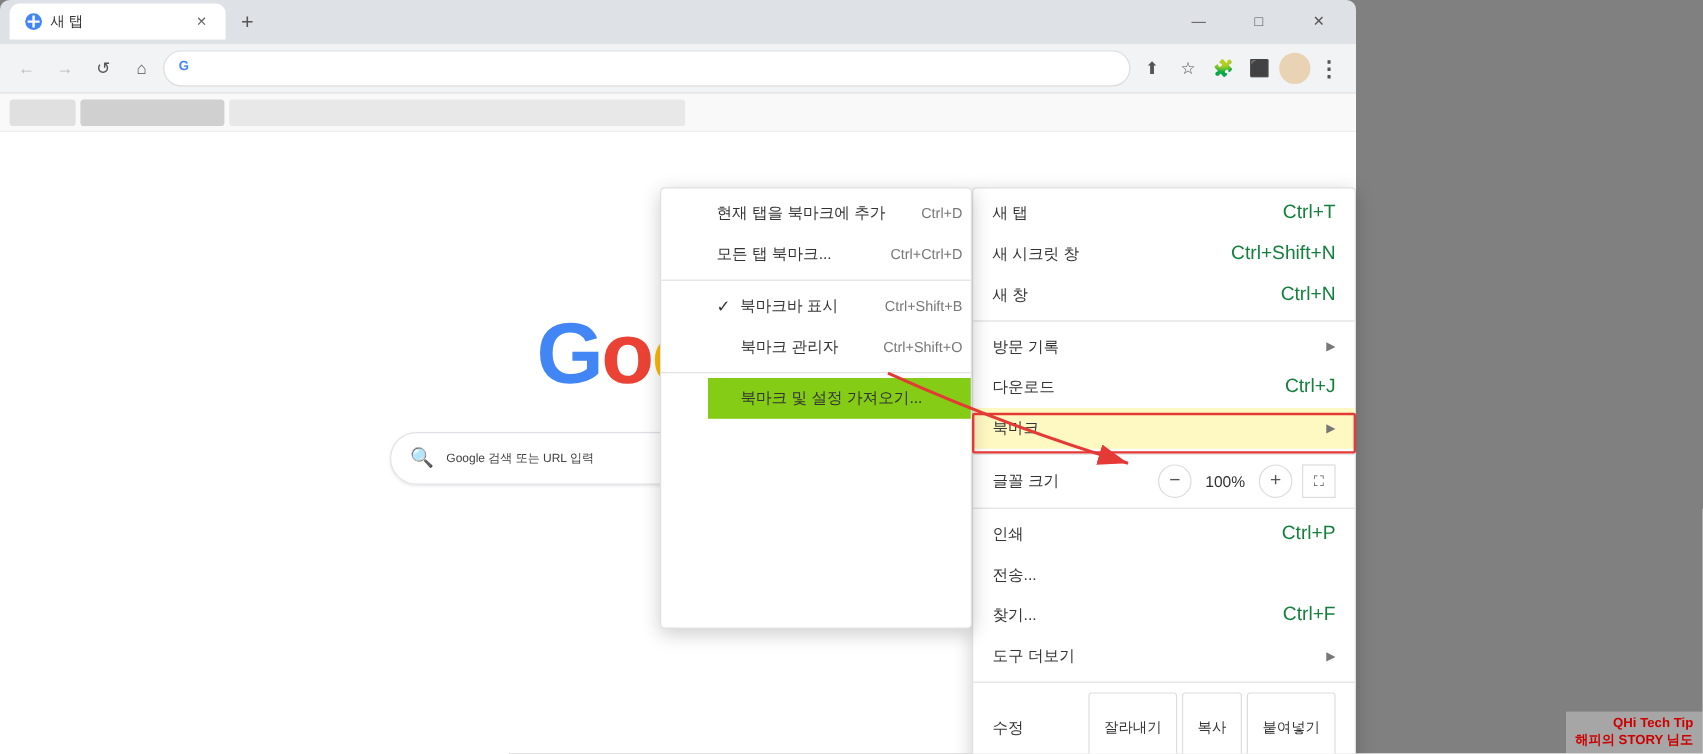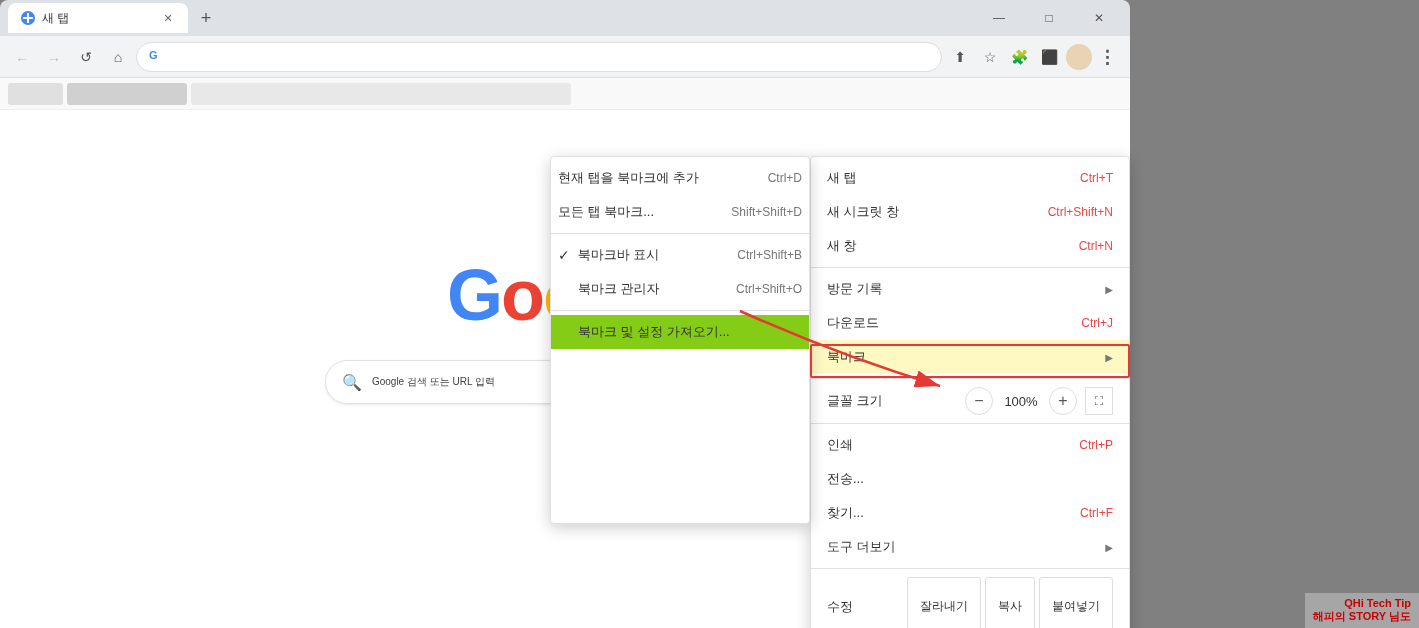--- a/index.html
+++ b/index.html
@@ -296,22 +296,22 @@
 
     .menu-item.highlighted {
       background: #fef9c3;
     }
 
     .menu-item-label {
       flex: 1;
     }
 
     .menu-item-shortcut {
-      color: #ef4444;
-      font-size: 12px;
+      color: #15803d;
+      font-size: 16px;
       margin-left: auto;
     }
 
     .menu-arrow {
       font-size: 10px;
       color: #777;
       margin-left: 8px;
     }
 
     .menu-divider {
@@ -400,20 +400,21 @@
     }
 
     .submenu-item {
       display: flex;
       align-items: center;
       padding: 6px 7px;
       font-size: 13px;
       color: #333;
       cursor: pointer;
       min-height: 34px;
+      margin-left: 39px;
     }
     .submenu-item.highlighted-target { background: #84cc16; }
 
     .submenu-item-label { flex: 1; }
     .submenu-item-shortcut { color: #777; font-size: 12px; }
     .check-mark { color: #333; margin-right: 8px; font-size: 14px; }
 
     
     .arrow-annotation {
       position: absolute;
@@ -585,21 +586,21 @@
 
       <div class="bookmark-submenu">
 
         <div class="submenu-item">
           <span class="submenu-item-label">현재 탭을 북마크에 추가</span>
           <span class="submenu-item-shortcut">Ctrl+D</span>
         </div>
 
         <div class="submenu-item">
           <span class="submenu-item-label">모든 탭 북마크...</span>
-          <span class="submenu-item-shortcut">Shift+Shift+D</span>
+          <span class="submenu-item-shortcut">Ctrl+Ctrl+D</span>
         </div>
         <div class="menu-divider"></div>
 
         <div class="submenu-item">
           <span class="check-mark">✓</span>
           <span class="submenu-item-label">북마크바 표시</span>
           <span class="submenu-item-shortcut">Ctrl+Shift+B</span>
         </div>
 
         <div class="submenu-item">

